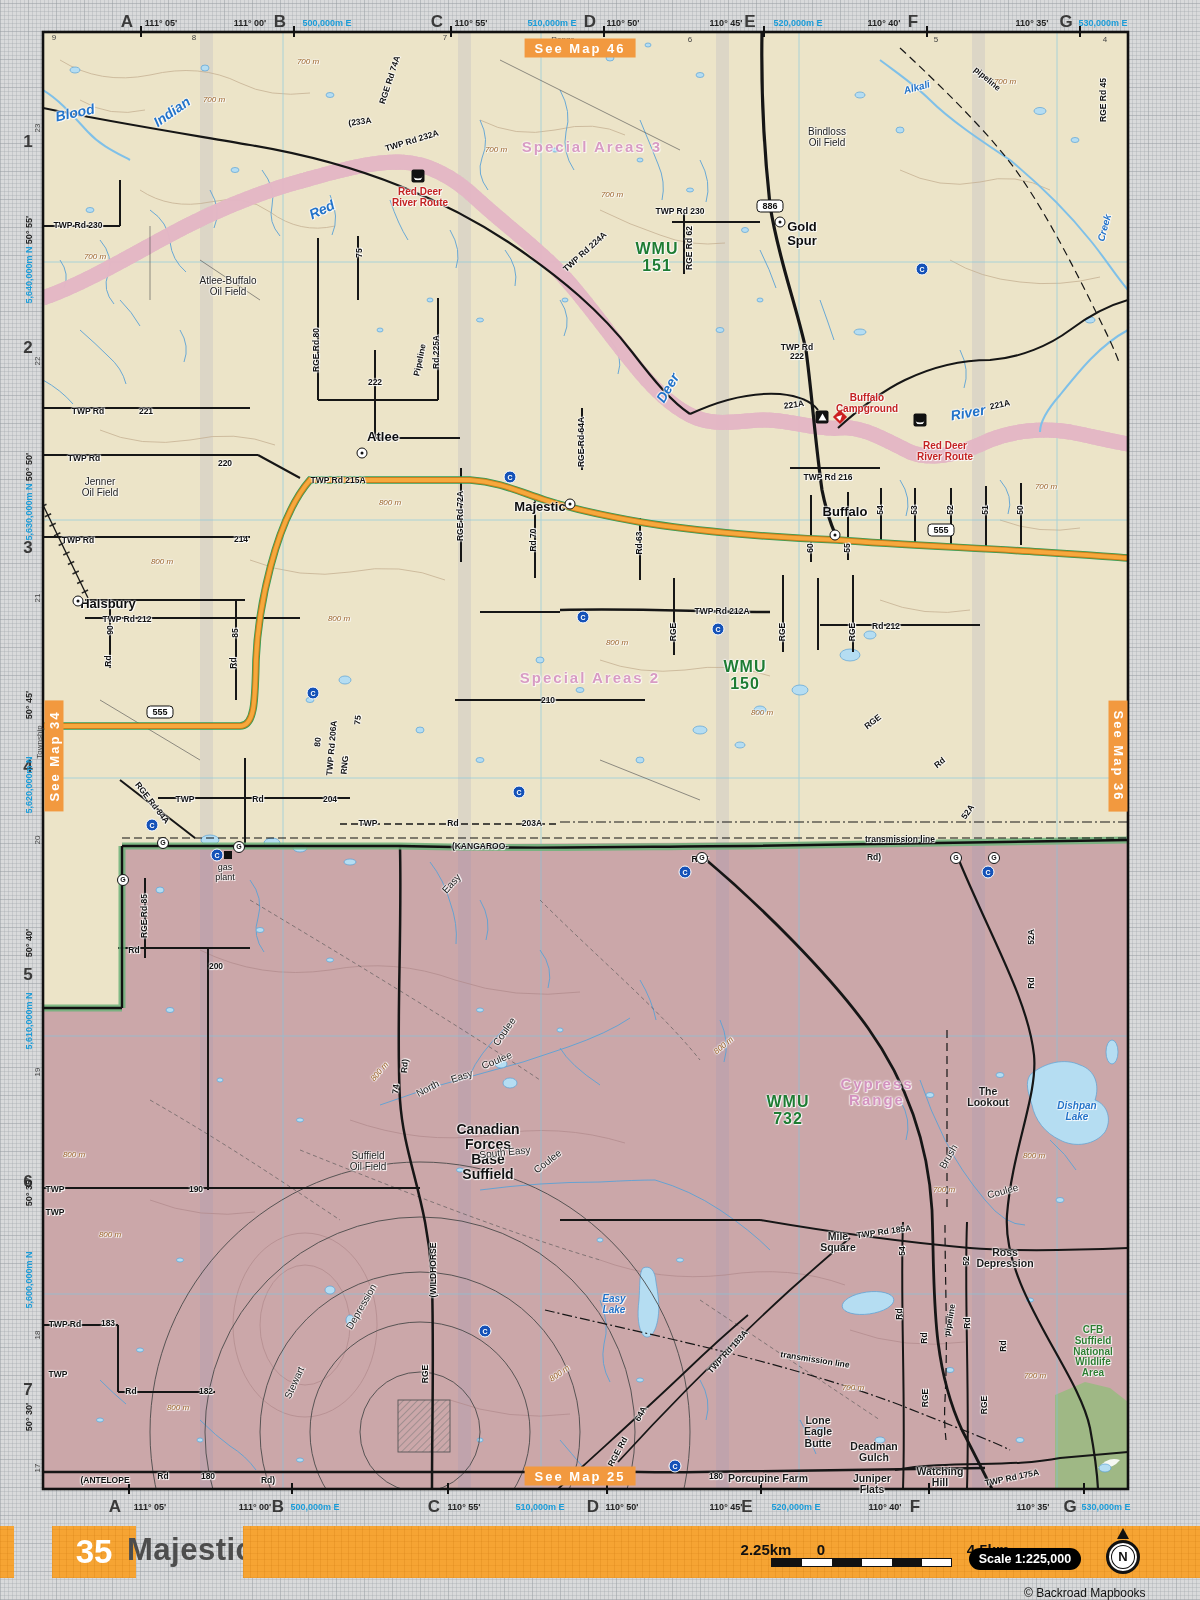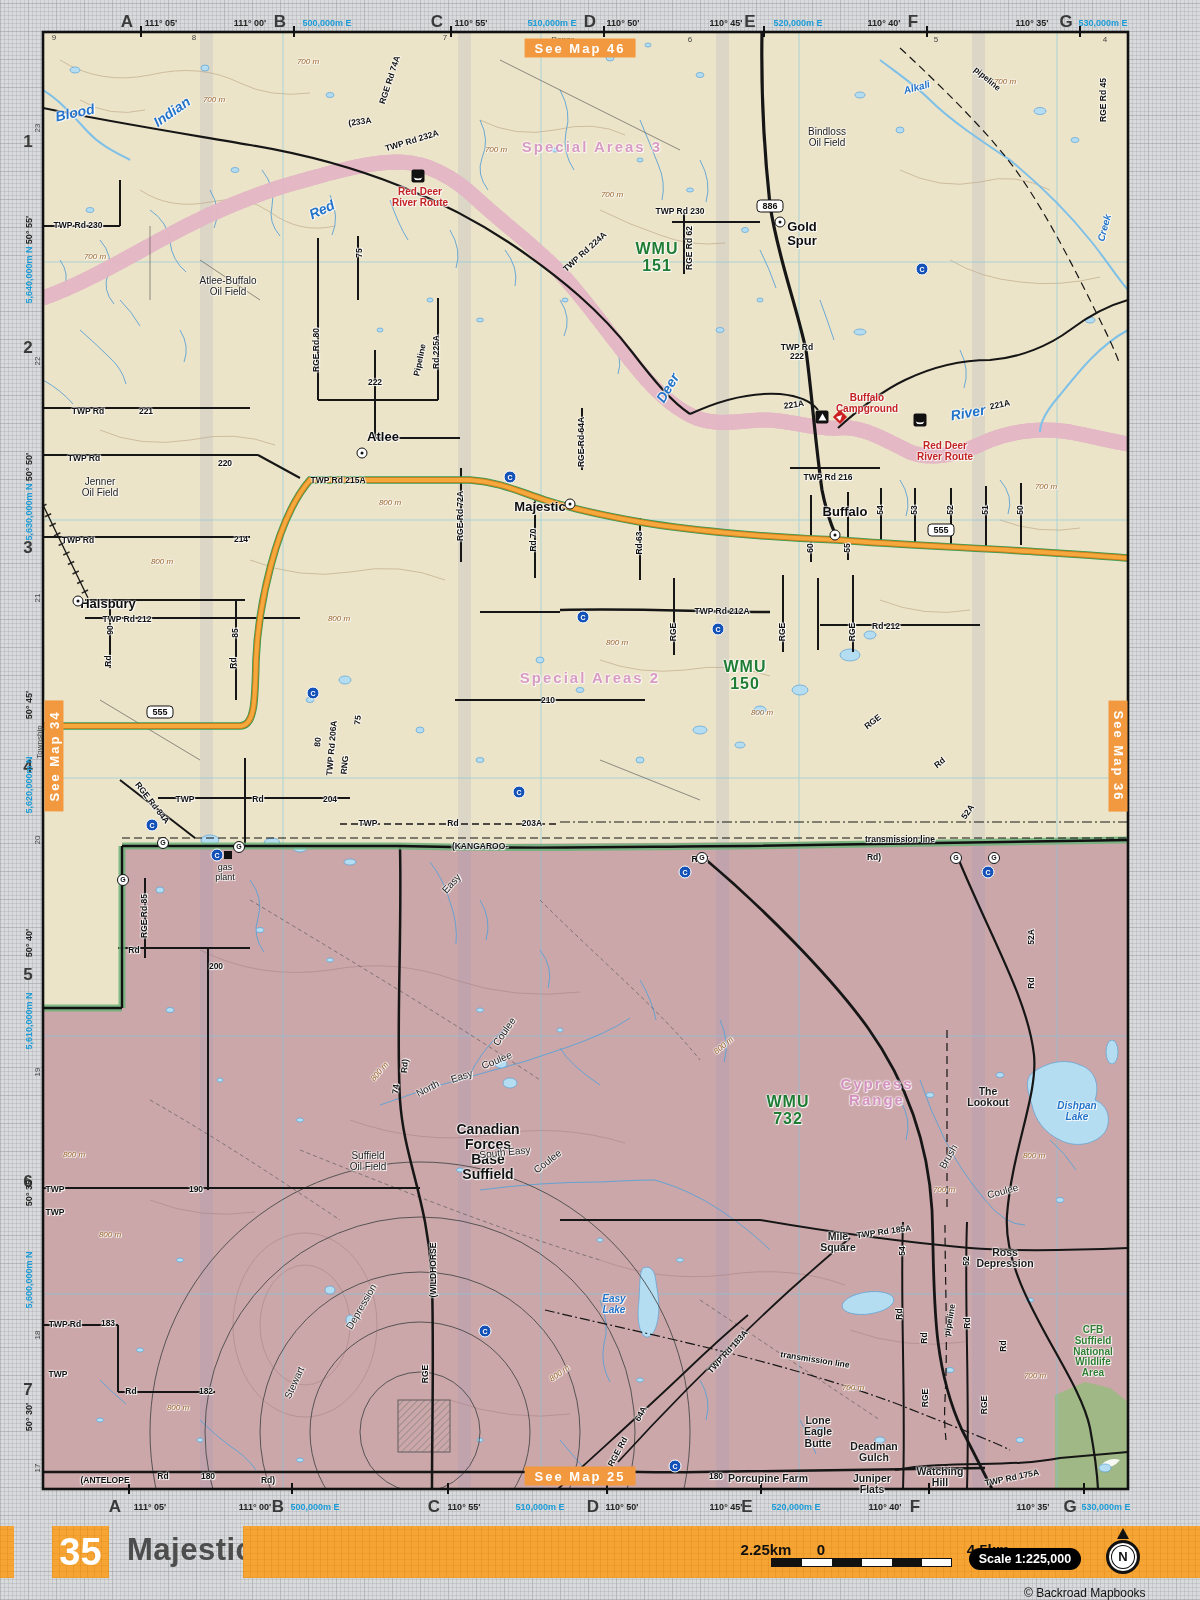--- a/index.html
+++ b/index.html
@@ -52,21 +52,21 @@
     padding:2px 10px;white-space:pre;text-align:center}
   .seemap.v{transform:translate(-50%,-50%) rotate(-90deg)}
   .seemap.v2{transform:translate(-50%,-50%) rotate(90deg)}
   .seemap.h{transform:translate(-50%,-50%)}
   .fbar,.fstrip,.fnum{position:absolute;top:1526px;height:52px;
     background:
       repeating-linear-gradient(90deg,rgba(200,115,10,.22) 0 1px,transparent 1px 7px),
       repeating-linear-gradient(0deg,rgba(200,115,10,.16) 0 1px,transparent 1px 6px),
       #f6a433;}
   .fstrip{left:0;width:14px}
-  .fnum{left:52px;width:57px;color:#fff;font-size:38px;font-weight:bold;text-align:center;line-height:52px}
+  .fnum{left:52px;width:84px;color:#fff;font-size:33px;font-weight:bold;text-align:center;line-height:52px}
   .fbar{left:243px;width:957px}
   .ftitle{position:absolute;left:127px;top:1532px;font-size:31px;font-weight:bold;color:#4d4d4d;letter-spacing:.5px}
   .fsl{position:absolute;transform:translate(-50%,-50%);font-size:15px;font-weight:bold;color:#111}
   .sbar{position:absolute;left:771px;top:1558px;width:179px;height:7px;border:1.5px solid #111;
     background:repeating-linear-gradient(90deg,#111 0 30px,#fff 30px 60px)}
   .sbadge{position:absolute;left:969px;top:1548px;width:112px;height:22px;background:#000;border-radius:11px;
     color:#fff;font-size:12.5px;font-weight:bold;text-align:center;line-height:22px}
   .compass{position:absolute;left:1106px;top:1528px;width:34px;height:48px}
   .cArrow{position:absolute;left:11px;top:0;border-left:6px solid transparent;border-right:6px solid transparent;border-bottom:11px solid #111}
   .cRing{position:absolute;left:0;top:12px;width:28px;height:28px;border:3px solid #111;border-radius:50%;background:#fff;

